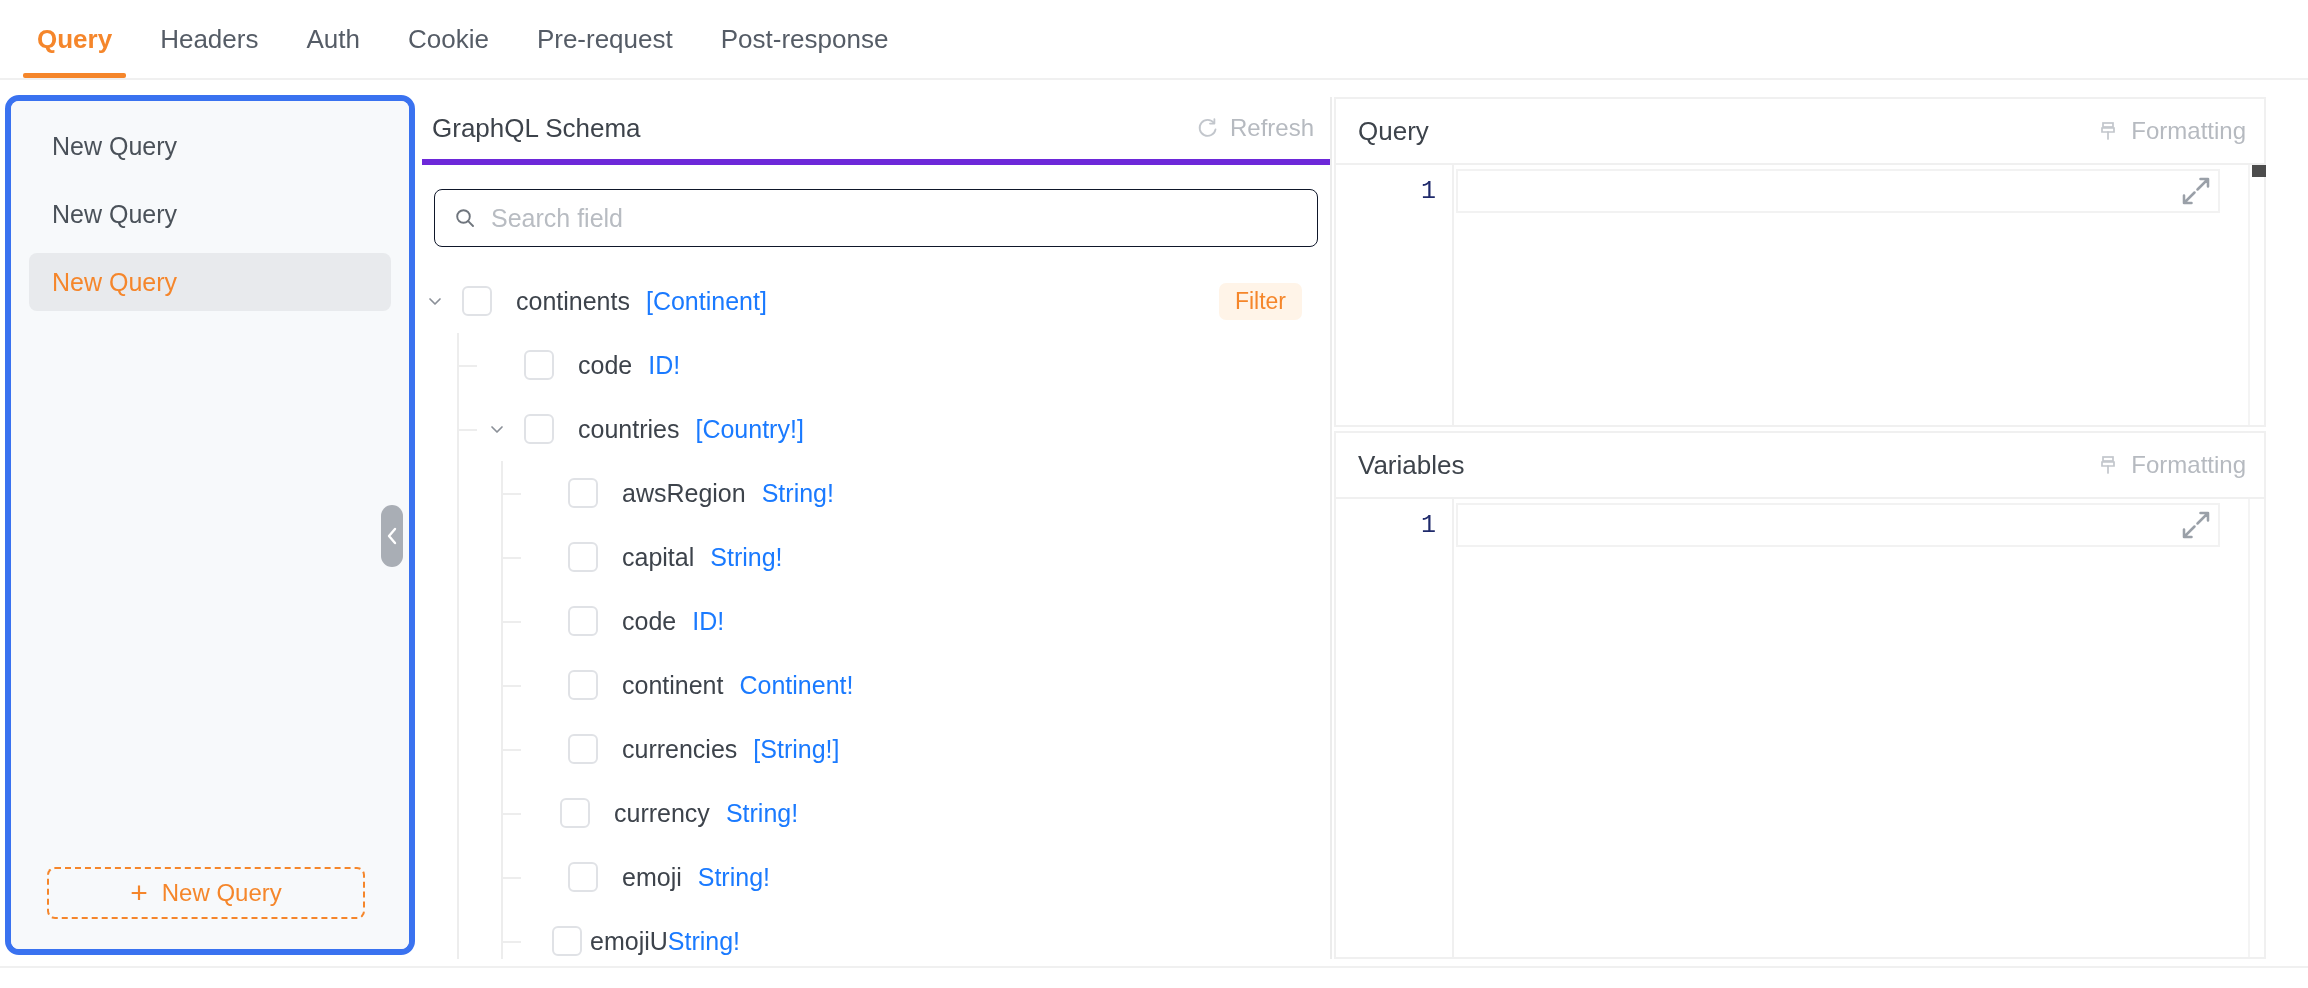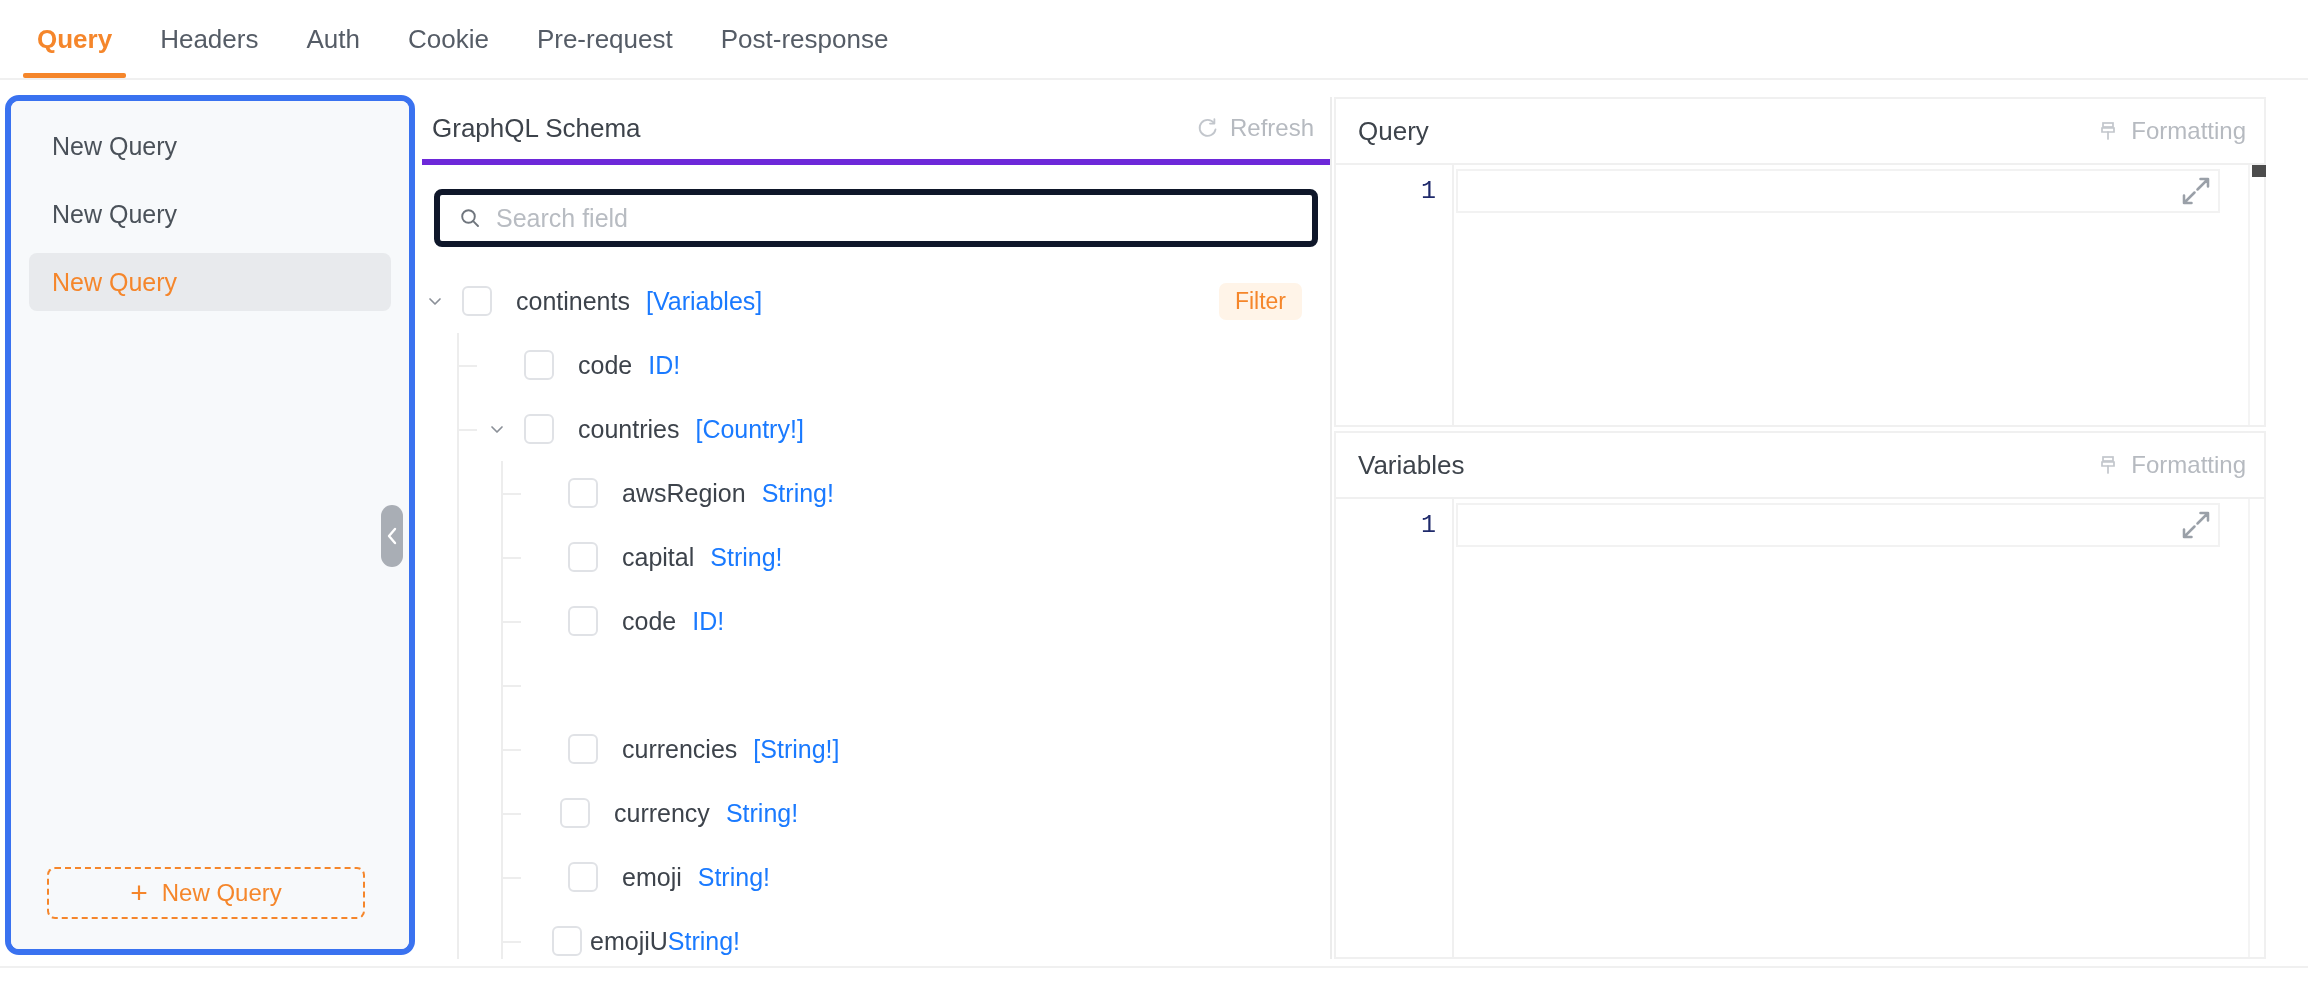--- a/index.html
+++ b/index.html
@@ -105,21 +105,21 @@
   .panel-action {
     margin-left: auto;
     display: flex; align-items: center; gap: 11px;
     color: #b6bac0; font-size: 24px; cursor: pointer;
   }
   .panel-action svg { display: block; }
 
   .search-box {
     margin: 24px 12px 0 12px;
     height: 58px;
-    border: 6px solid #0f172a;
+    border: 1px solid #0f172a;
     border-radius: 8px;
     display: flex; align-items: center;
     padding: 0 18px; gap: 14px;
     background: #fff;
   }
   .search-box .ph { color: #b8bcc2; font-size: 25px; }
   .search-box svg { display: block; flex: none; }
 
   .tree { margin-top: 22px; position: relative; }
   .tree-row {
@@ -266,21 +266,21 @@
   <div class="tree" id="tree">
       <div class="tree-row">
         <div style="position: absolute; left: 2px; right: 0px; top: 0px; height: 64px; display: flex; align-items: center; gap: 16px;">
           <div class="chev">
             <svg width="20" height="20" viewBox="0 0 20 20">
               <path d="M5 8 L10 13 L15 8" stroke="#8b9098" stroke-width="1.7" fill="none" stroke-linecap="round" stroke-linejoin="round"></path>
             </svg>
           </div>
           <div class="cbox"></div>
           <span class="fname" style="margin-left: 8px;">continents</span>
-          <span class="ftype">[Variables]</span>
+          <span class="ftype">[Continent]</span>
           <span class="filter-badge">Filter</span>
         </div>
       </div>
       <div class="tree-row">
         <div class="guide" style="left: 35px; top: 0px; height: 64px;"></div>
         <div class="elbow" style="left: 35px; top: 32px;"></div>
         <div style="position: absolute; left: 64px; right: 0px; top: 0px; height: 64px; display: flex; align-items: center; gap: 16px;">
           <div class="chev"></div>
           <div class="cbox"></div>
           <span class="fname" style="margin-left: 8px;">code</span>
@@ -331,20 +331,26 @@
           <div class="chev"></div>
           <div class="cbox"></div>
           <span class="fname" style="margin-left: 8px;">code</span>
           <span class="ftype">ID!</span>
         </div>
       </div>
       <div class="tree-row">
         <div class="guide" style="left: 35px; top: 0px; height: 64px;"></div>
         <div class="guide" style="left: 79px; top: 0px; height: 64px;"></div>
         <div class="elbow" style="left: 79px; top: 32px;"></div>
+        <div style="position: absolute; left: 108px; right: 0px; top: 0px; height: 64px; display: flex; align-items: center; gap: 16px;">
+          <div class="chev"></div>
+          <div class="cbox"></div>
+          <span class="fname" style="margin-left: 8px;">continent</span>
+          <span class="ftype">Continent!</span>
+        </div>
       </div>
       <div class="tree-row">
         <div class="guide" style="left: 35px; top: 0px; height: 64px;"></div>
         <div class="guide" style="left: 79px; top: 0px; height: 64px;"></div>
         <div class="elbow" style="left: 79px; top: 32px;"></div>
         <div style="position: absolute; left: 108px; right: 0px; top: 0px; height: 64px; display: flex; align-items: center; gap: 16px;">
           <div class="chev"></div>
           <div class="cbox"></div>
           <span class="fname" style="margin-left: 8px;">currencies</span>
           <span class="ftype">[String!]</span>

